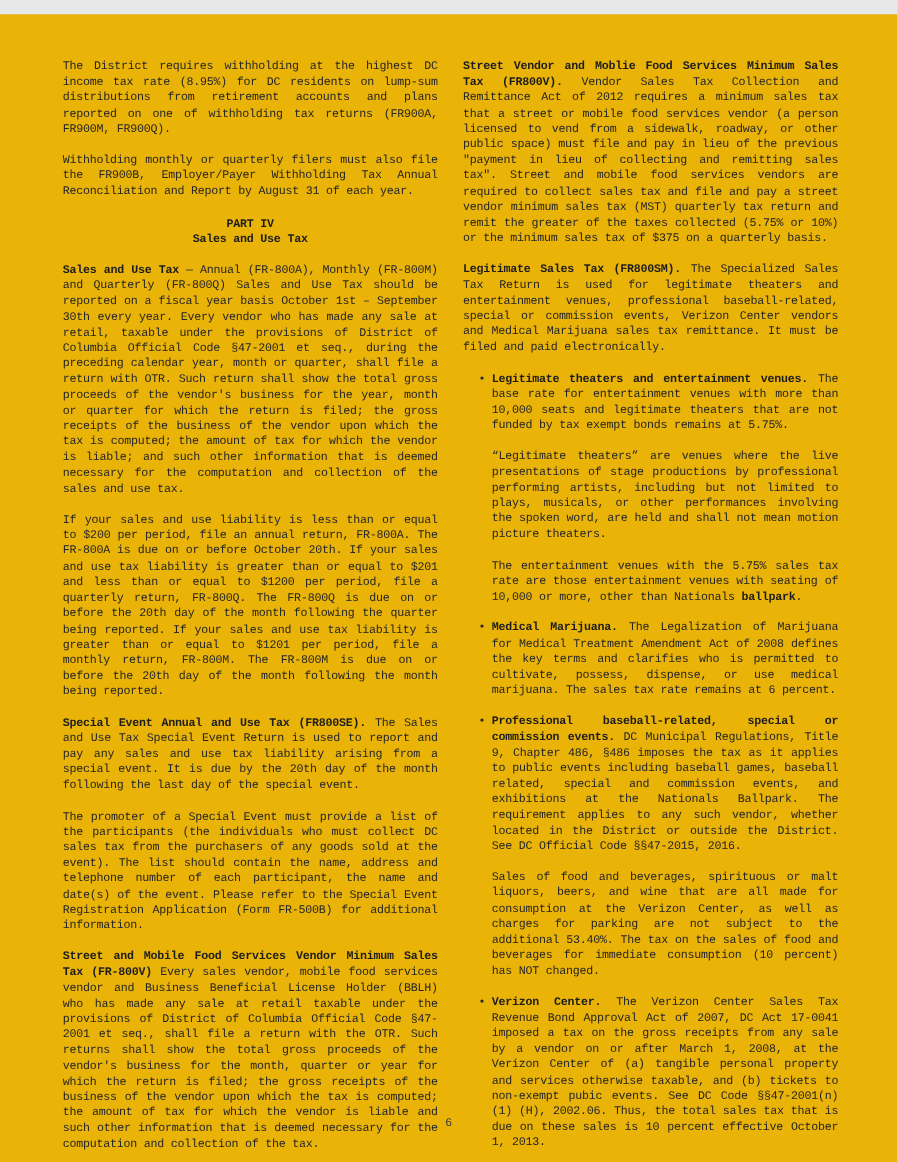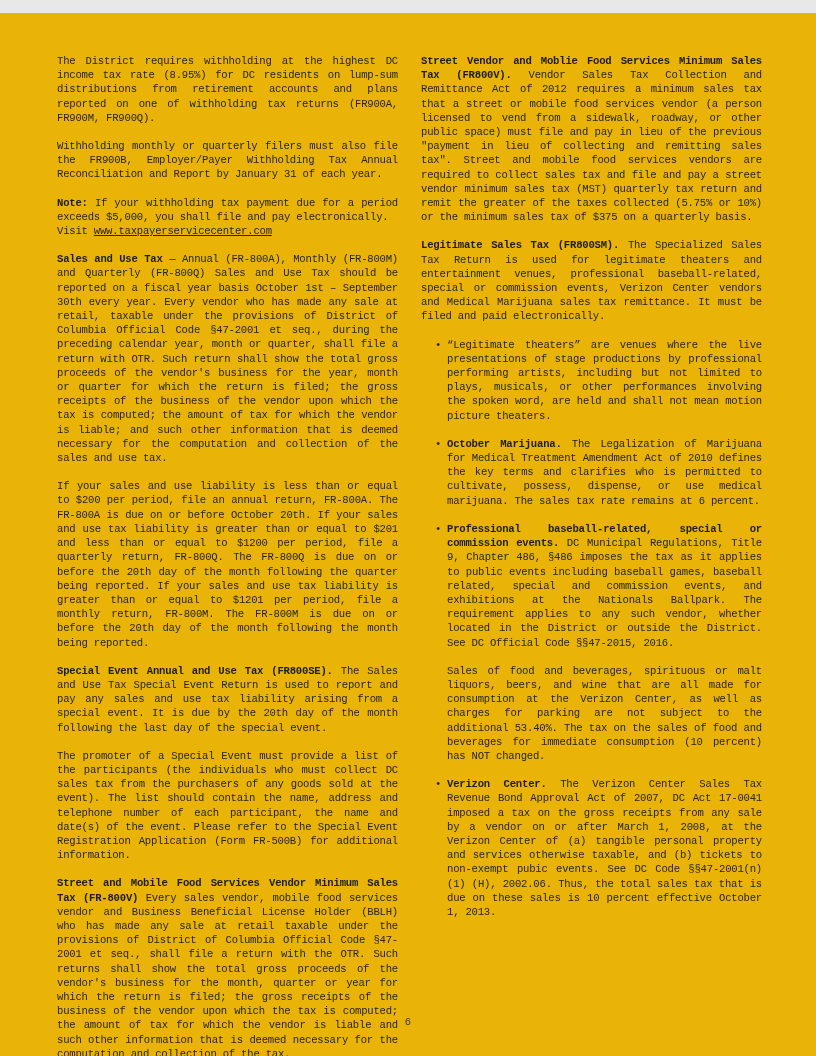--- a/index.html
+++ b/index.html
@@ -51,25 +51,27 @@
 </style>
 </head>
 <body>
 
 <div class="page">
   <div class="columns">
 
     <div class="col col-left">
       <p><span>The District requires withholding at the highest DC income tax rate (8.95%) for DC residents on lump-sum distributions from retirement accounts and plans reported on one of withholding tax returns (FR900A, FR900M, FR900Q).</span></p>
 
-      <p><span>Withholding monthly or quarterly filers must also file the FR900B, Employer/Payer Withholding Tax Annual Reconciliation and Report by January 31 of each year.</span></p>
+      <p><span>Withholding monthly or quarterly filers must also file the FR900B, Employer/Payer Withholding Tax Annual Reconciliation and Report by August 31 of each year.</span></p>
 
-      <p><strong>Note:</strong> <span>If your withholding tax payment due for a period exceeds $5,000, you shall file and pay electronically.</span><br>
-        <span>Visit</span> <span class="link">www.taxpayerservicecenter.com</span></p>
 
+      <div class="part-heading">
+        <div>PART IV</div>
+        <div>Sales and Use Tax</div>
+      </div>
 
       <p><strong>Sales and Use Tax</strong> <span>— Annual (FR-800A), Monthly (FR-800M) and Quarterly (FR-800Q) Sales and Use Tax should be reported on a fiscal year basis October 1st – September 30th every year. Every vendor who has made any sale at retail, taxable under the provisions of District of Columbia Official Code §47-2001 et seq., during the preceding calendar year, month or quarter, shall file a return with OTR. Such return shall show the total gross proceeds of the vendor's business for the year, month or quarter for which the return is filed; the gross receipts of the business of the vendor upon which the tax is computed; the amount of tax for which the vendor is liable; and such other information that is deemed necessary for the computation and collection of the sales and use tax.</span></p>
 
       <p><span>If your sales and use liability is less than or equal to $200 per period, file an annual return, FR-800A. The FR-800A is due on or before October 20th. If your sales and use tax liability is greater than or equal to $201 and less than or equal to $1200 per period, file a quarterly return, FR-800Q. The FR-800Q is due on or before the 20th day of the month following the quarter being reported. If your sales and use tax liability is greater than or equal to $1201 per period, file a monthly return, FR-800M. The FR-800M is due on or before the 20th day of the month following the month being reported.</span></p>
 
       <p><strong>Special Event Annual and Use Tax (FR800SE).</strong> <span>The Sales and Use Tax Special Event Return is used to report and pay any sales and use tax liability arising from a special event. It is due by the 20th day of the month following the last day of the special event.</span></p>
 
       <p><span>The promoter of a Special Event must provide a list of the participants (the individuals who must collect DC sales tax from the purchasers of any goods sold at the event). The list should contain the name, address and telephone number of each participant, the name and date(s) of the event. Please refer to the Special Event Registration Application (Form FR-500B) for additional information.</span></p>
 
       <p><strong>Street and Mobile Food Services Vendor Minimum Sales Tax (FR-800V)</strong> <span>Every sales vendor, mobile food services vendor and Business Beneficial License Holder (BBLH) who has made any sale at retail taxable under the provisions of District of Columbia Official Code §47-2001 et seq., shall file a return with the OTR. Such returns shall show the total gross proceeds of the vendor's business for the month, quarter or year for which the return is filed; the gross receipts of the business of the vendor upon which the tax is computed; the amount of tax for which the vendor is liable and such other information that is deemed necessary for the computation and collection of the tax.</span></p>
@@ -78,28 +80,30 @@
     <div class="col col-right">
       <p><strong>Street Vendor and Moblie Food Services Minimum Sales Tax (FR800V).</strong> <span>Vendor Sales Tax Collection and Remittance Act of 2012 requires a minimum sales tax that a street or mobile food services vendor (a person licensed to vend from a sidewalk, roadway, or other public space) must file and pay in lieu of the previous "payment in lieu of collecting and remitting sales tax". Street and mobile food services vendors are required to collect sales tax and file and pay a street vendor minimum sales tax (MST) quarterly tax return and remit the greater of the taxes collected (5.75% or 10%) or the minimum sales tax of $375 on a quarterly basis.</span></p>
 
       <p><strong>Legitimate Sales Tax (FR800SM).</strong> <span>The Specialized Sales Tax Return is used for legitimate theaters and entertainment venues, professional baseball-related, special or commission events, Verizon Center vendors and Medical Marijuana sales tax remittance.  It must be filed and paid electronically.</span></p>
 
       <div class="bullets">
 
         <div class="bullet">
           <span class="marker"></span>
           <div>
+            <p><strong>Legitimate theaters and entertainment venues.</strong> <span>The base rate for entertainment venues with more than 10,000 seats and legitimate theaters that are not funded by tax exempt bonds remains at 5.75%.</span></p>
             <p><span>“Legitimate theaters” are venues where the live presentations of stage productions by professional performing artists, including but not limited to plays, musicals, or other performances involving the spoken word, are held and shall not mean motion picture theaters.</span></p>
+            <p><span>The entertainment venues with the 5.75% sales tax rate are those entertainment venues with seating of 10,000 or more, other than Nationals</span> <strong>ballpark</strong><span>.</span></p>
           </div>
         </div>
 
         <div class="bullet">
           <span class="marker"></span>
           <div>
-            <p><strong>October Marijuana.</strong> <span>The Legalization of Marijuana for Medical Treatment Amendment Act of 2010 defines the key terms and clarifies who is permitted to cultivate, possess, dispense, or use medical marijuana. The sales tax rate remains at 6 percent.</span></p>
+            <p><strong>Medical Marijuana.</strong> <span>The Legalization of Marijuana for Medical Treatment Amendment Act of 2008 defines the key terms and clarifies who is permitted to cultivate, possess, dispense, or use medical marijuana. The sales tax rate remains at 6 percent.</span></p>
           </div>
         </div>
 
         <div class="bullet">
           <span class="marker"></span>
           <div>
             <p><strong>Professional baseball-related, special or commission events.</strong> <span>DC Municipal Regulations, Title 9, Chapter 486, §486 imposes the tax as it applies to public events including baseball games, baseball related, special and commission events, and exhibitions at the Nationals Ballpark. The requirement applies to any such vendor, whether located in the District or outside the District. See DC Official Code §§47-2015, 2016.</span></p>
             <p><span>Sales of food and beverages, spirituous or malt liquors, beers, and wine that are all made for consumption at the Verizon Center, as well as charges for parking are not subject to the additional 53.40%. The tax on the sales of food and beverages for immediate consumption (10 percent) has NOT changed.</span></p>
           </div>
         </div>

